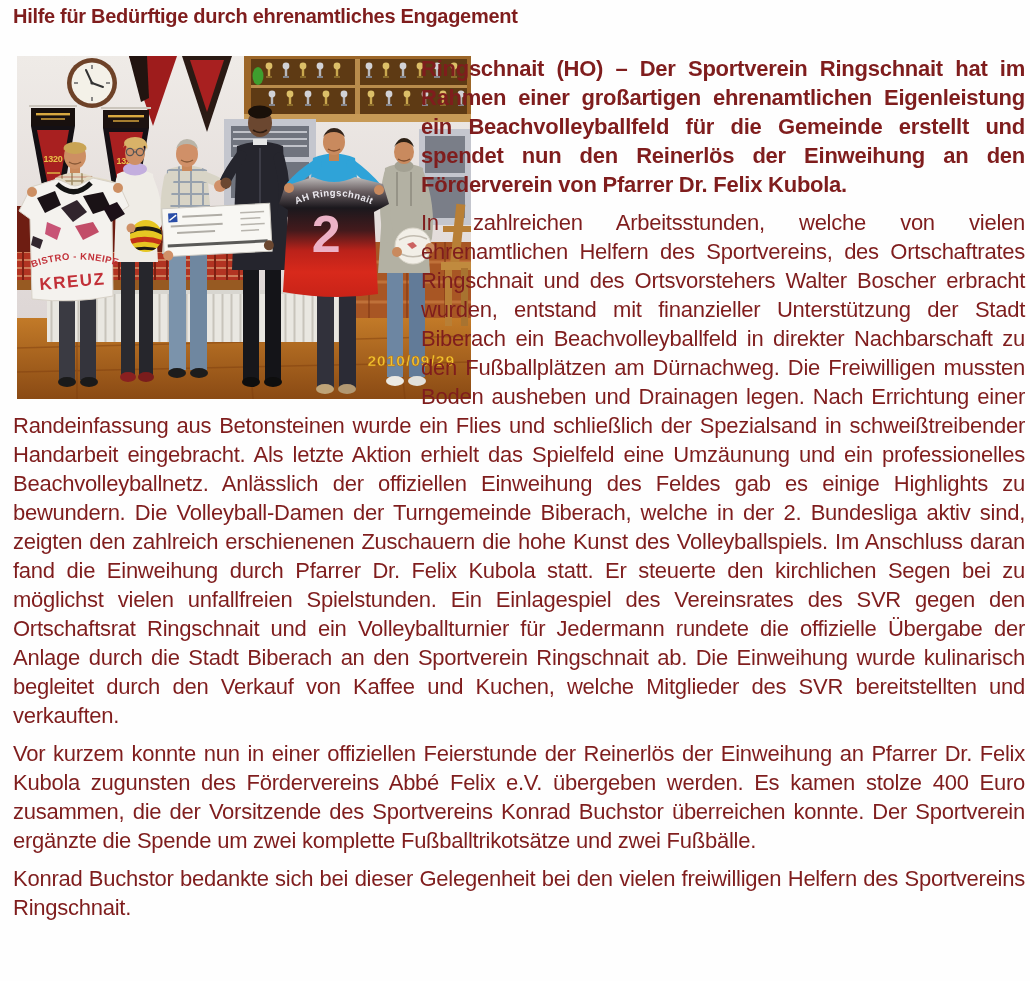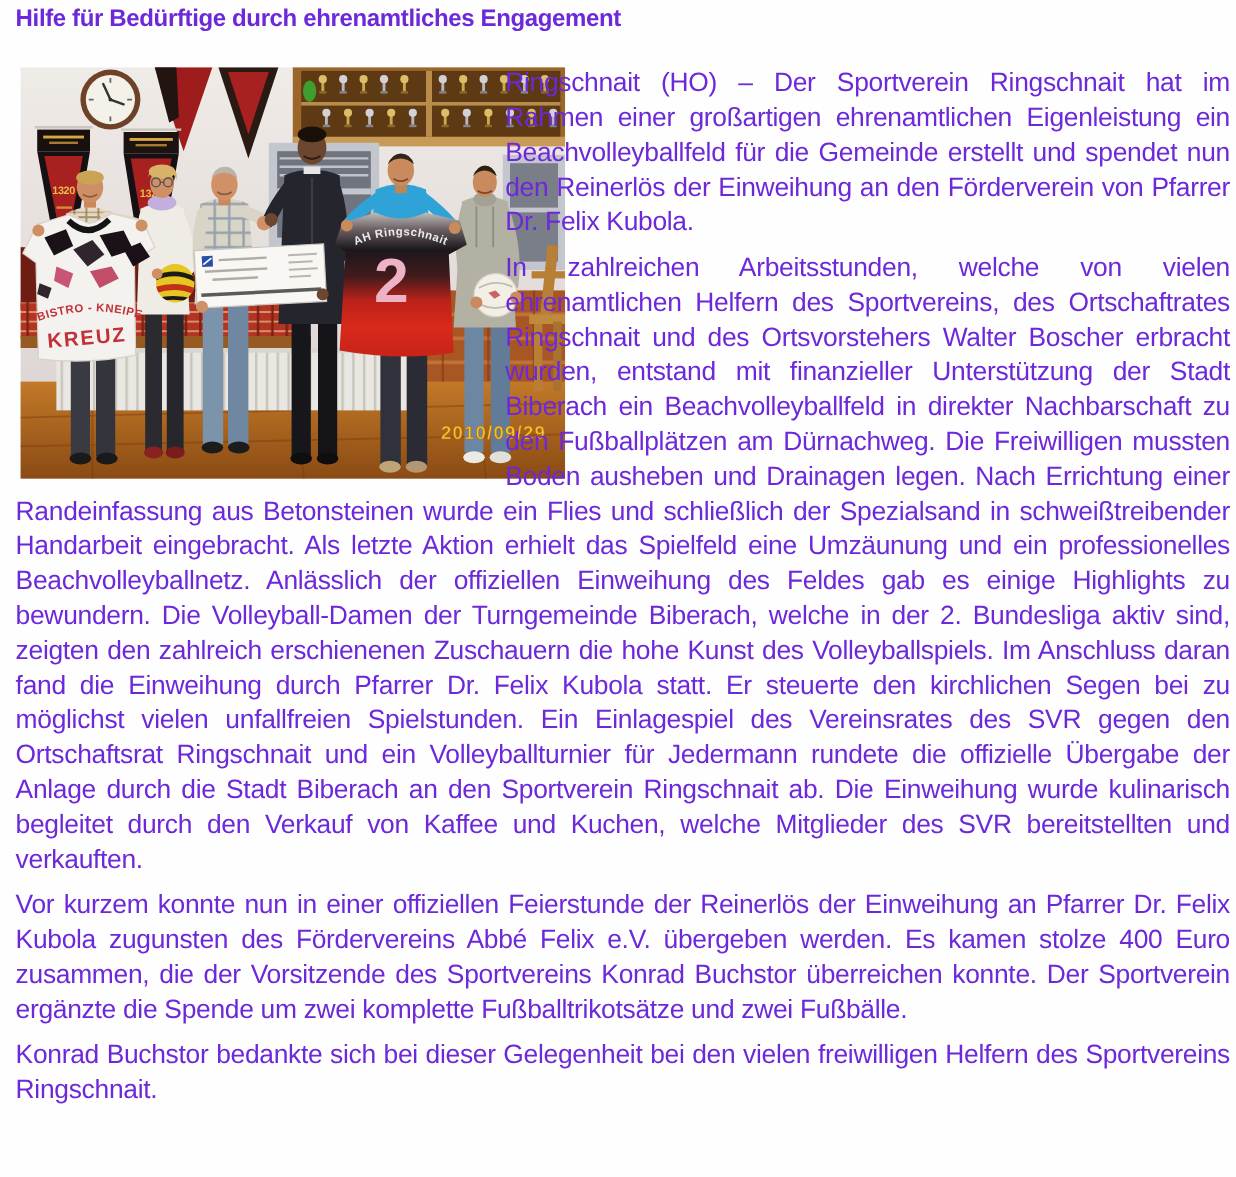--- a/index.html
+++ b/index.html
@@ -1,37 +1,37 @@
 <!DOCTYPE html>
 <html lang="de"><head>
 <meta charset="utf-8">
 <style>
   html,body { margin:0; padding:0; background:#ffffff; }
   .page {
     width:1030px; height:981px; box-sizing:border-box;
-    background:#fefefe; color:#6d28d9;
+    background:#fefefe; color:#7f1d1d;
     padding:5px 5px 0 13px;
     font-family:"Liberation Sans", sans-serif;
     overflow:hidden;
   }
   .kicker {
     font-size:20px; font-weight:bold; line-height:23px; letter-spacing:-0.3px;
   }
   .headline {
     font-size:29px; font-weight:bold; line-height:31px; letter-spacing:-0.4px;
     margin:2px 0 0 0; padding-bottom:5px;
     border-bottom:3px solid #3f3f3f;
   }
   .article-body {
     margin-top:26px;
     font-size:22px; line-height:29px; letter-spacing:-0.25px;
     text-align:justify;
   }
   .article-body p { margin:0 0 9px 0; }
-  .lead { font-weight:normal; }
+  .lead { font-weight:bold; }
   figure.photo {
     float:left; width:388px; height:343px;
     margin:2px 16px 4px 4px; padding:0;
   }
   figure.photo svg { display:block; width:454px; height:343px; }
 </style>
 </head>
 <body>
 
 <div class="page">

